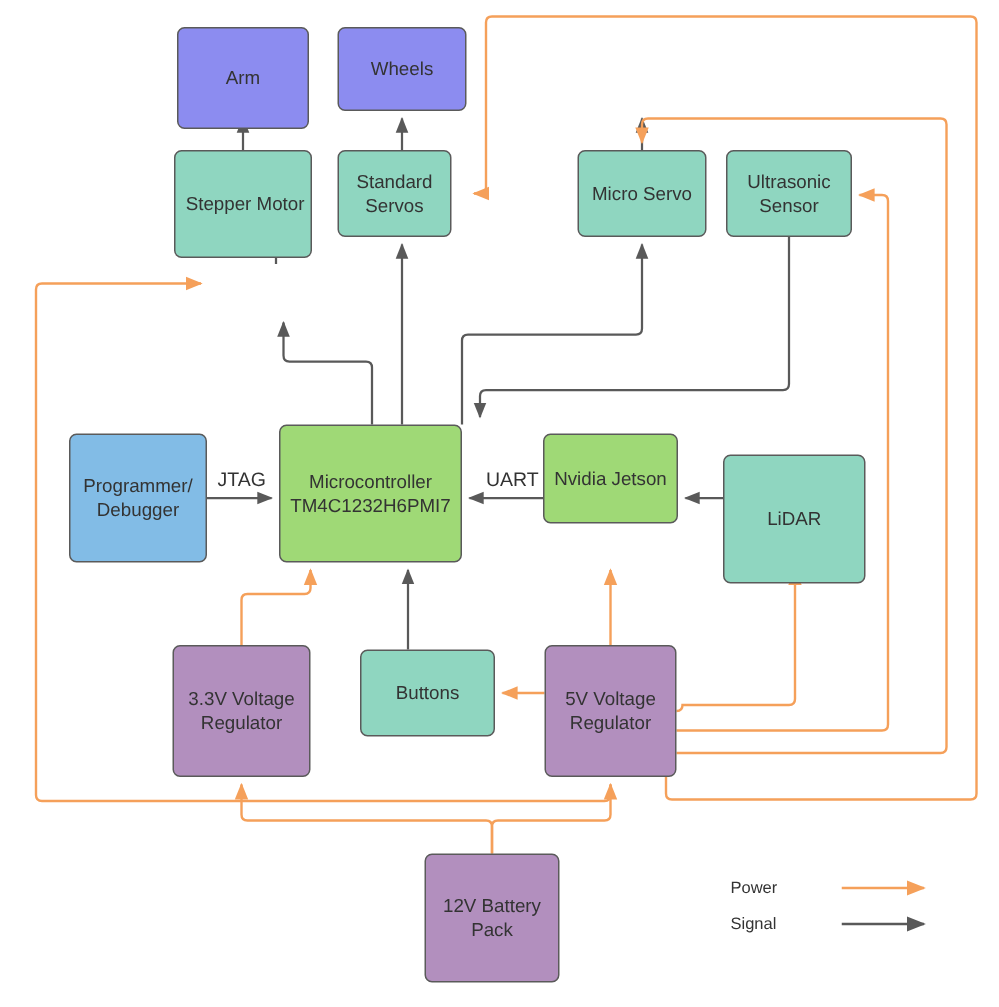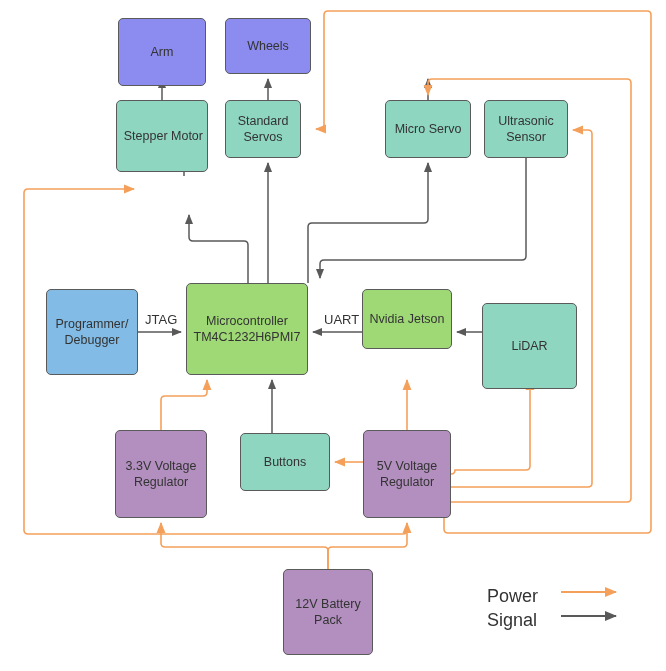--- a/index.html
+++ b/index.html
@@ -44,21 +44,21 @@
     font-size: 13px;
     color: #333333;
     background: #ffffff;
     padding: 0 2px;
     white-space: nowrap;
   }
   .legend-row {
     position: absolute;
     display: flex;
     align-items: flex-start;
-    font-size: 18px;
+    font-size: 11px;
     color: #333333;
   }
   .legend-label { width: 74px; }
   .legend-swatch { width: 64px; height: 12px; }
 </style>
 </head>
 <body>
 
 <div id="canvas">
 

